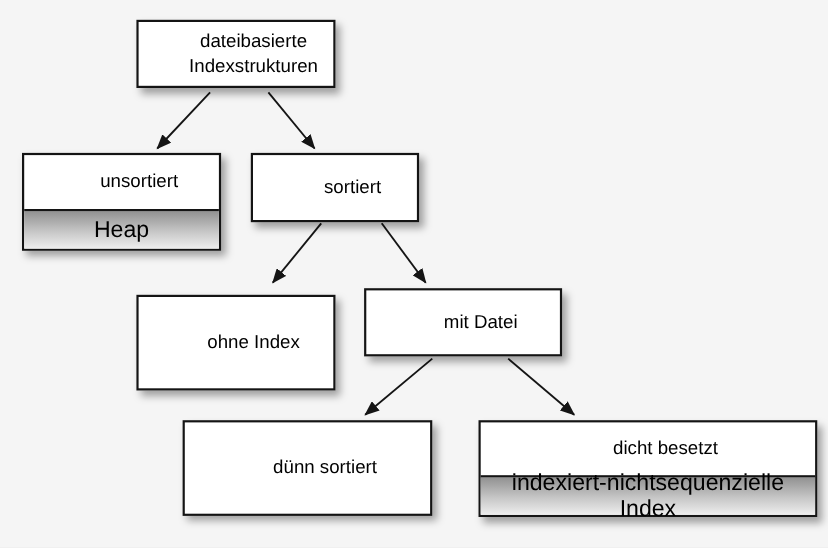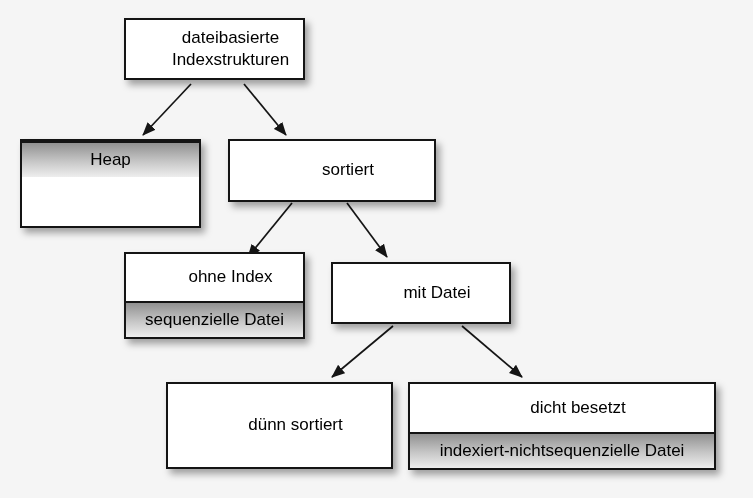--- a/index.html
+++ b/index.html
@@ -45,30 +45,30 @@
   }
   .node .sublabel {
     height: 34px;
     flex: 0 0 auto;
     border-top: 2px solid #141414;
     background: linear-gradient(to bottom, #919191 0%, #c7c7c7 55%, #eeeeee 100%);
     display: flex;
     align-items: center;
     justify-content: center;
     text-align: center;
-    font-size: 17px;
+    font-size: 21px;
   }
   
   #node-root        { left: 124px; top:  18px; width: 181px; height: 62px; }
   #node-unsortiert  { left:  20px; top: 139px; width: 181px; height: 89px; }
-  #node-sortiert    { left: 228px; top: 139px; width: 208px; height: 63px; }
-  #node-ohne-index  { left: 124px; top: 252px; width: 181px; height: 87px; }
+  #node-sortiert    { left: 228px; top: 139px; width: 153px; height: 63px; }
+  #node-ohne-index  { left: 124px; top: 268px; width: 181px; height: 87px; }
   #node-mit-index   { left: 331px; top: 262px; width: 180px; height: 62px; }
   #node-duenn       { left: 166px; top: 382px; width: 227px; height: 87px; }
-  #node-dicht       { left: 408px; top: 382px; width: 308px; height: 88px; }
+  #node-dicht       { left: 435px; top: 382px; width: 308px; height: 88px; }
 </style>
 </head>
 <body>
 
 <div class="canvas">
 
   <svg class="edges-layer" viewBox="0 0 753 498" xmlns="http://www.w3.org/2000/svg">
     <defs>
       <marker id="arrowhead" markerUnits="userSpaceOnUse" markerWidth="14" markerHeight="11" refX="12.5" refY="5.5" orient="auto">
         <path d="M0,0 L13.5,5.5 L0,11 z" fill="#151515"></path>
@@ -80,38 +80,38 @@
     <line x1="347" y1="203" x2="387" y2="257" stroke="#151515" stroke-width="1.7" marker-end="url(#arrowhead)"></line>
     <line x1="393" y1="326" x2="332" y2="377" stroke="#151515" stroke-width="1.7" marker-end="url(#arrowhead)"></line>
     <line x1="462" y1="326" x2="522" y2="377" stroke="#151515" stroke-width="1.7" marker-end="url(#arrowhead)"></line>
   </svg>
 
   <div class="node" id="node-root">
     <div class="label">dateibasierte Indexstrukturen</div>
   </div>
 
   <div class="node" id="node-unsortiert">
+    <div class="label">unsortiert</div>
     <div class="sublabel">Heap</div>
   </div>
 
   <div class="node" id="node-sortiert">
     <div class="label">sortiert</div>
   </div>
 
   <div class="node" id="node-ohne-index">
     <div class="label">ohne Index</div>
-    <div class="sublabel">sequenzielle Datei</div>
   </div>
 
   <div class="node" id="node-mit-index">
     <div class="label">mit Datei</div>
   </div>
 
   <div class="node" id="node-duenn">
     <div class="label">dünn sortiert</div>
   </div>
 
   <div class="node" id="node-dicht">
     <div class="label">dicht besetzt</div>
-    <div class="sublabel">indexiert-nichtsequenzielle Datei</div>
+    <div class="sublabel">indexiert-nichtsequenzielle Index</div>
   </div>
 
 </div>
 
 </body></html>

